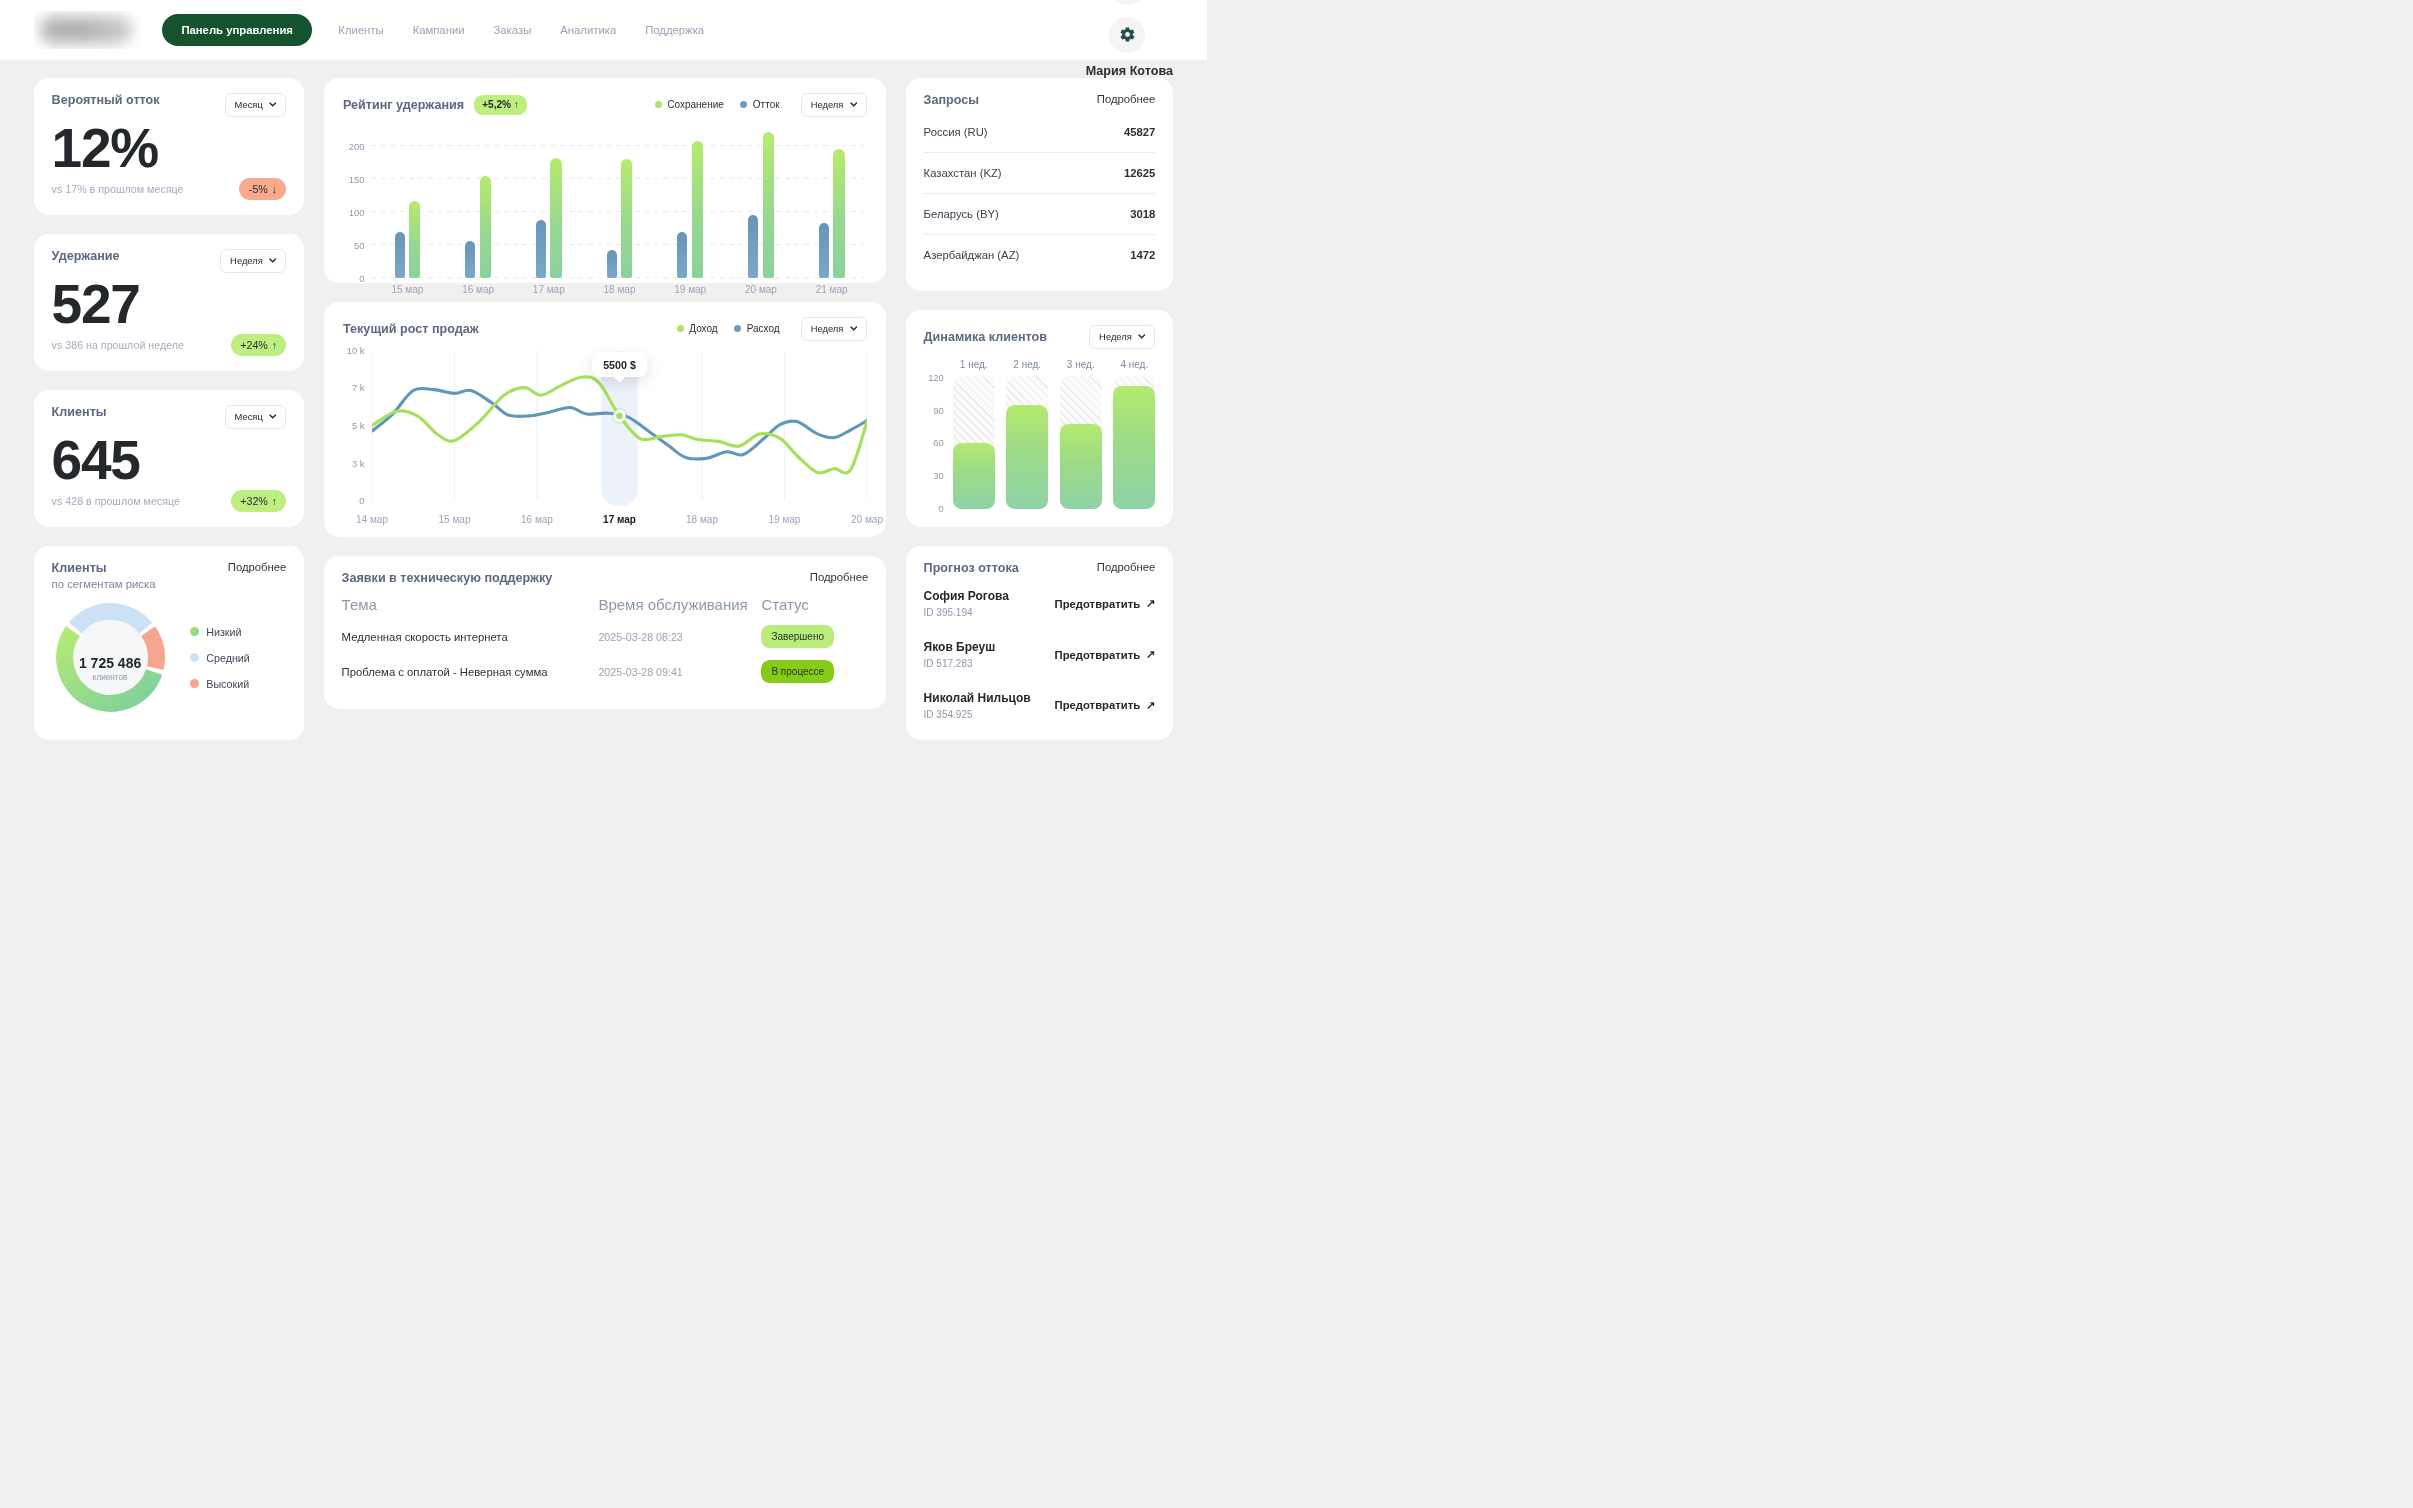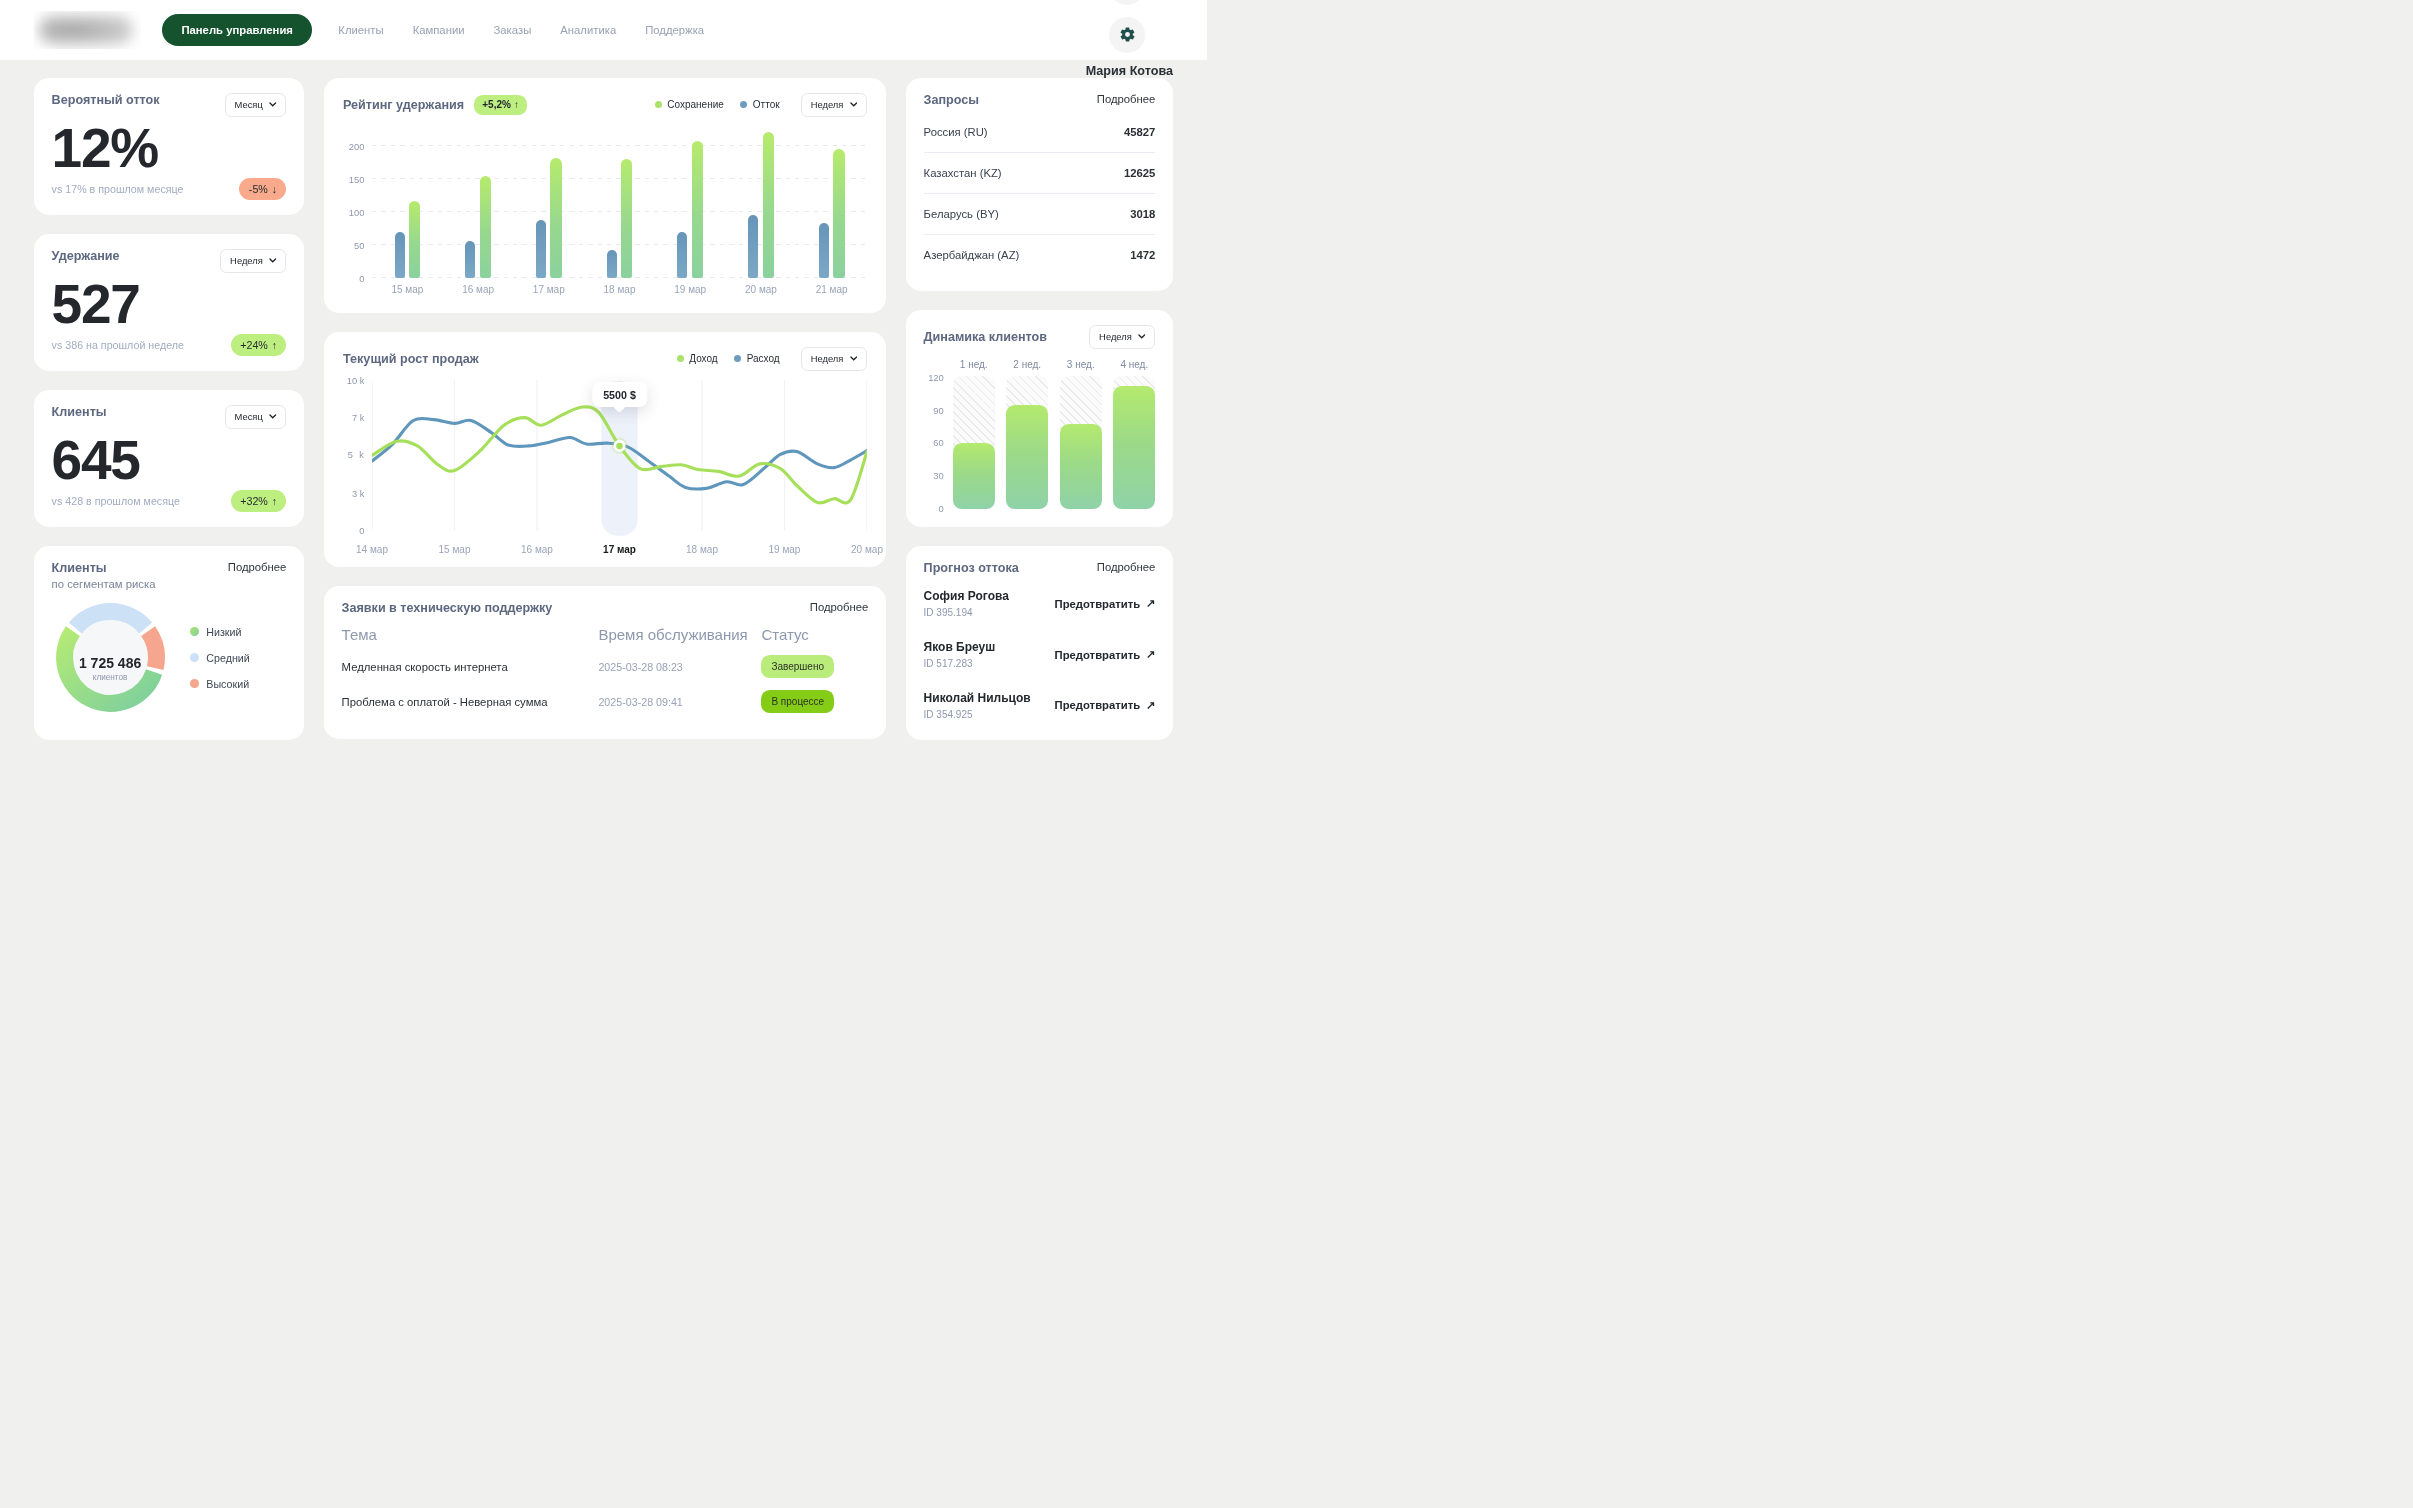--- a/index.html
+++ b/index.html
@@ -72,21 +72,21 @@
   .chart-card { padding:15px 19px; }
   .chart-head { display:flex; align-items:center; gap:10px; }
   .chart-legend { display:flex; gap:16.3px; margin-left:auto; margin-right:11.3px; }
   .chart-legend .legend-item { font-size:10px; color:#2b3036; gap:5.7px; }
   .ldot.sm { width:7px; height:7px; }
   .ldot.green { background:#a9e36a; }
   .ldot.blue { background:#6d9cbf; }
   .head-badge { background:#bdee80; border-radius:8.8px; padding:4.4px 8.2px; font-size:10px; font-weight:600; color:#23282d; display:inline-flex; gap:3.1px; }
 
   
-  .rt-card { height:235px; }
+  .rt-card { height:205px; }
   .rt-chart { display:flex; margin-top:10px; }
   .rt-ylabels { width:29px; position:relative; height:151px; flex:0 0 auto; }
   .rt-ytick { position:absolute; right:7.5px; font-size:9.4px; color:#8e98ac; }
   .rt-plot { flex:1; position:relative; height:151px; }
   .rt-grid { position:absolute; left:0; right:0; height:1.3px;
     background:repeating-linear-gradient(90deg,#e9eaef 0 4.4px,transparent 4.4px 9.4px); }
   .rt-bars { position:absolute; inset:0; display:flex; }
   .rt-group { flex:1; display:flex; align-items:flex-end; justify-content:center; gap:4.4px; }
   .bar { border-radius:6.3px 6.3px 2.5px 2.5px; }
   .bar-blue { width:10px; background:linear-gradient(180deg,#6795b8,#7ba8c6); }
@@ -424,21 +424,21 @@
                 <svg width="7.5" height="5" viewBox="0 0 12 8" fill="none" stroke="#1d2128" stroke-width="2" stroke-linecap="round">
                   <path d="M1.5 1.5 6 6l4.5-4.5"></path>
                 </svg>
               </span>
           </button>
         </div>
         <div class="sl-chart">
           <div class="sl-ylabels" id="sl-ylabels">
               <div class="sl-ytick" style="bottom: 0.6px;">0</div>
               <div class="sl-ytick" style="bottom: 38px;">3 k</div>
-              <div class="sl-ytick" style="bottom: 76px; font-family: Liberation Mono, monospace;">5 k</div>
+              <div class="sl-ytick" style="bottom: 76px;">5 k</div>
               <div class="sl-ytick" style="bottom: 114px;">7 k</div>
               <div class="sl-ytick" style="bottom: 151px;">10 k</div>
             </div>
           <div class="sl-plot" id="sl-plot">
             <svg id="sales-svg" preserveAspectRatio="none" viewBox="0 0 792 250">
                 <line x1="0" y1="0" x2="0" y2="240" stroke="#f1f2f6" stroke-width="2"></line>
                 <line x1="132" y1="0" x2="132" y2="240" stroke="#f1f2f6" stroke-width="2"></line>
                 <line x1="264" y1="0" x2="264" y2="240" stroke="#f1f2f6" stroke-width="2"></line>
                 <line x1="396" y1="0" x2="396" y2="240" stroke="#f1f2f6" stroke-width="2"></line>
                 <line x1="528" y1="0" x2="528" y2="240" stroke="#f1f2f6" stroke-width="2"></line>

